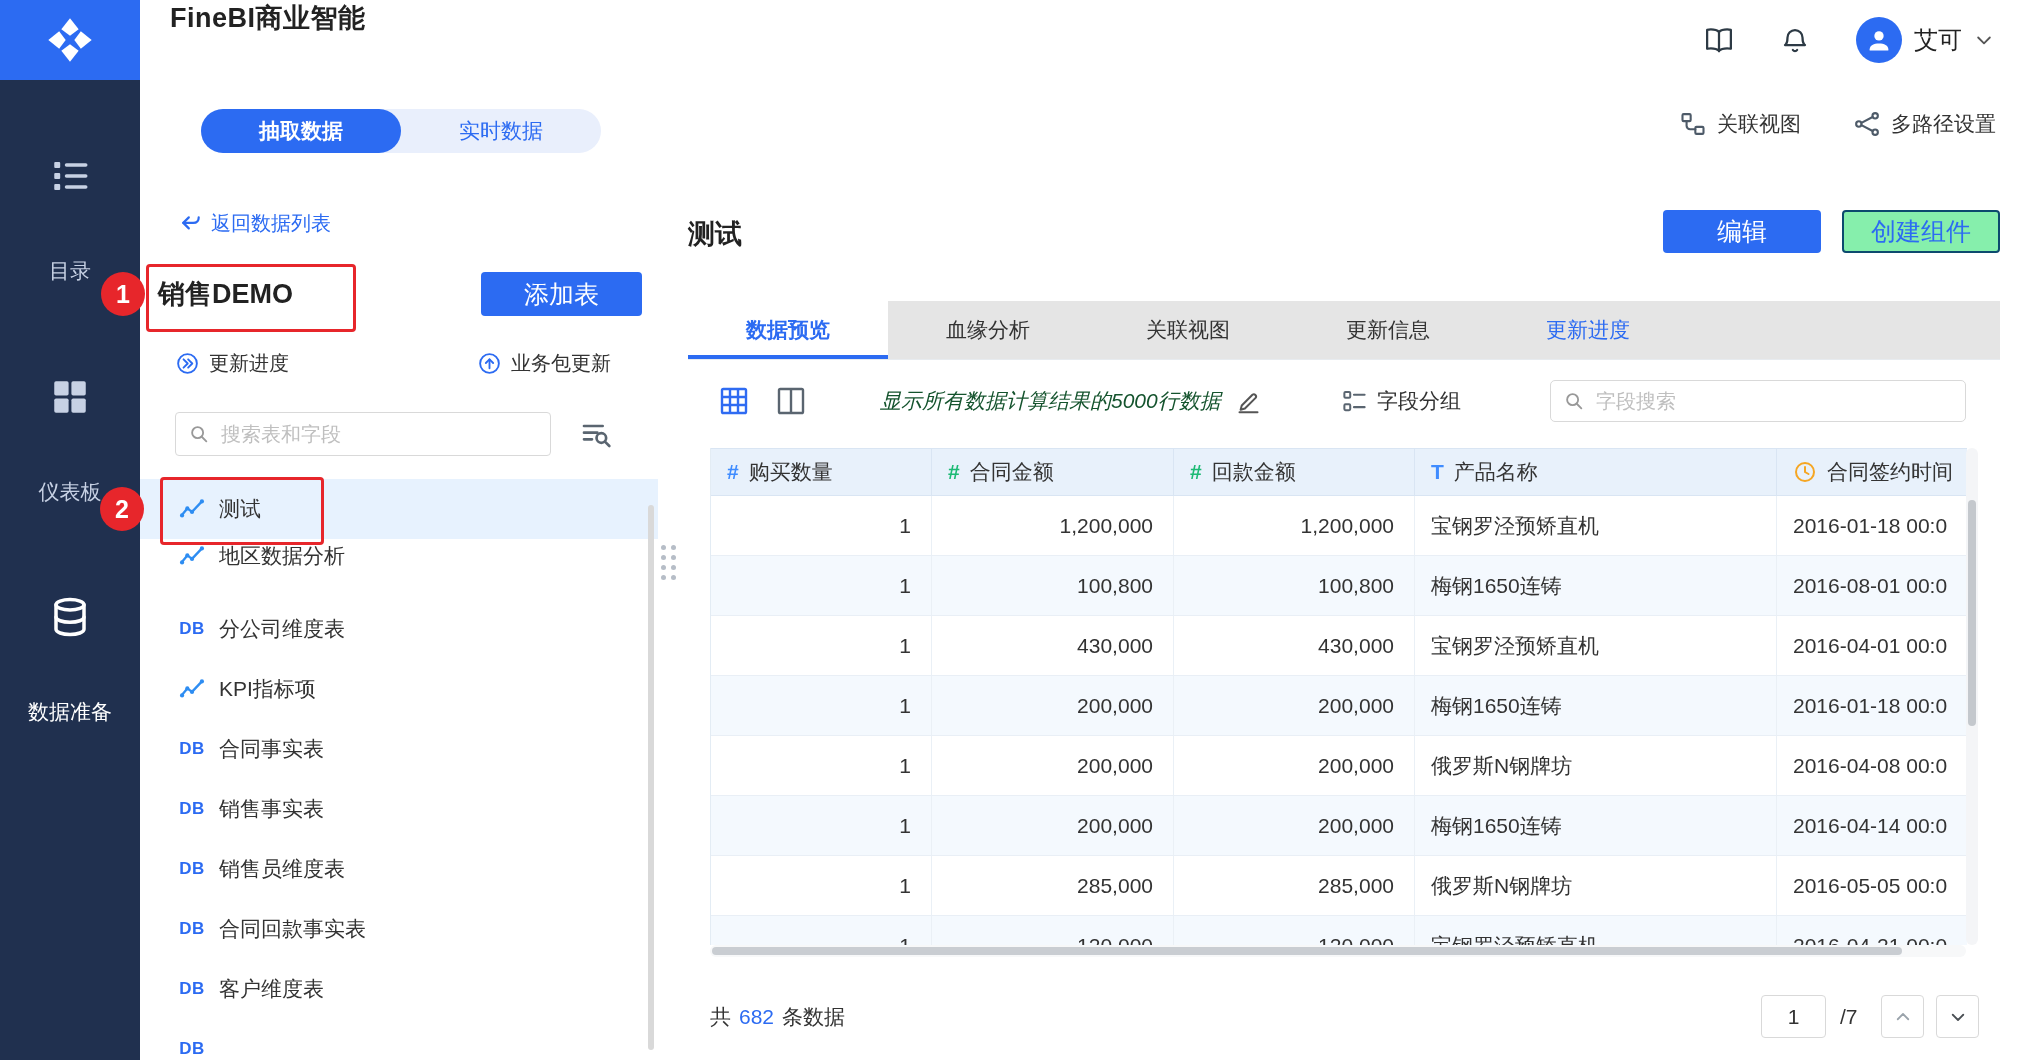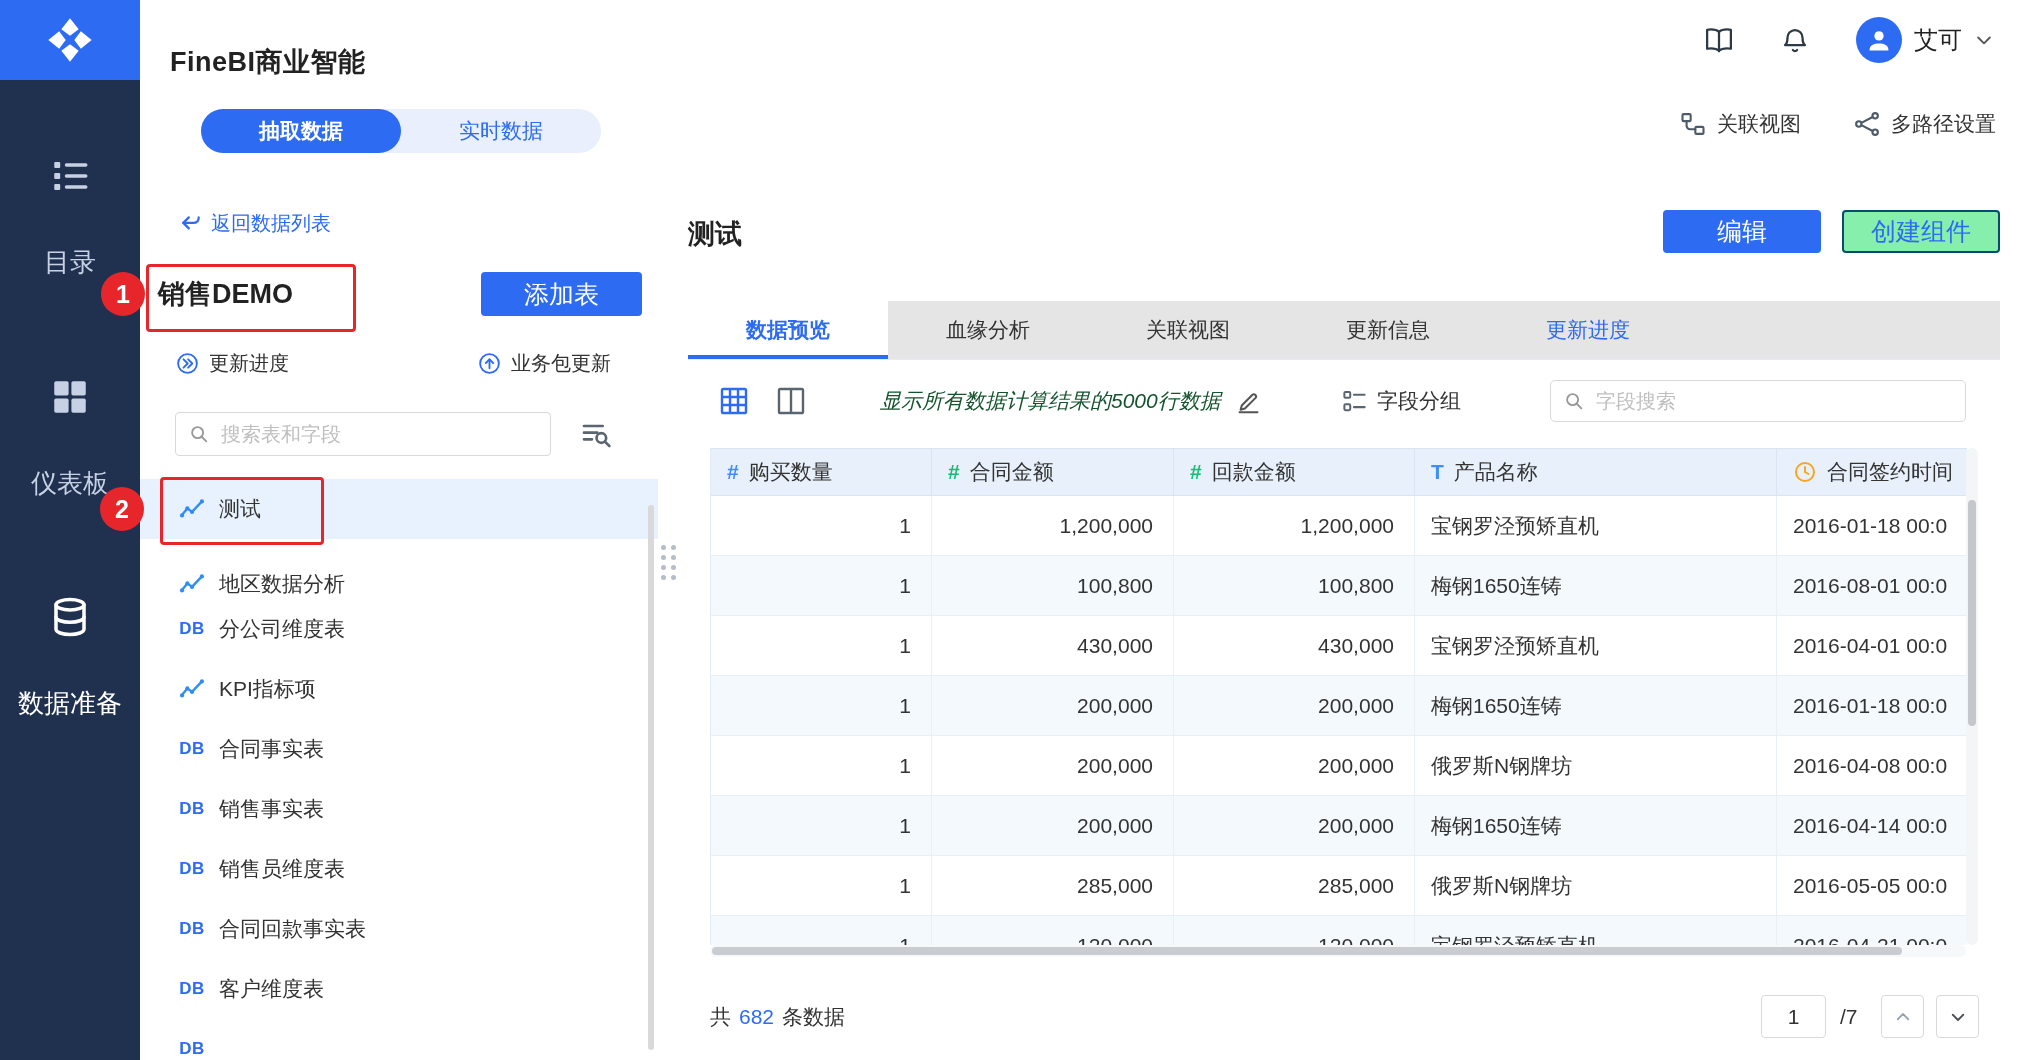--- a/index.html
+++ b/index.html
@@ -1,34 +1,34 @@
 <!DOCTYPE html>
 <html><head>
 <meta charset="utf-8">
 <style>
   html,body{margin:0;padding:0;background:#fff;}
   body{font-family:"Liberation Sans","DejaVu Sans",sans-serif;color:#333;}
   .app{position:relative;width:2032px;height:1060px;background:#fff;overflow:hidden;}
 
   
   .logo-box{position:absolute;left:0;top:0;width:140px;height:80px;background:#2c6bf2;display:flex;align-items:center;justify-content:center;cursor:pointer;}
-  .topbar{position:absolute;left:140px;top:0;width:1892px;height:80px;background:#fff;border-bottom:1px solid #ececec;display:flex;align-items:flex-end;}
+  .topbar{position:absolute;left:140px;top:0;width:1892px;height:80px;background:#fff;border-bottom:1px solid #ececec;display:flex;align-items:flex-start;}
   .app-title{margin-left:30px;font-size:27px;font-weight:700;color:#222;letter-spacing:.5px;}
   .topbar-right{position:absolute;right:38px;top:0;height:80px;display:flex;align-items:center;gap:46px;}
   .tb-icon{width:30px;height:30px;color:#2d3a45;cursor:pointer;display:flex;}
   .user-group{display:flex;align-items:center;gap:12px;cursor:pointer;}
   .avatar{width:46px;height:46px;border-radius:50%;background:#2c6bf2;display:flex;align-items:center;justify-content:center;}
   .user-name{font-size:24px;color:#222;}
   .chev{width:20px;height:20px;color:#555;display:flex;}
 
   
   .side-nav{position:absolute;left:0;top:80px;width:140px;height:980px;background:#20304f;}
   .nav-sec{position:absolute;left:0;width:140px;text-align:center;color:#c7d1e4;cursor:pointer;}
   .nav-sec .nicon{width:42px;height:42px;display:inline-flex;}
-  .nav-sec .nlabel{margin-top:44px;font-size:26px;display:block;}
+  .nav-sec .nlabel{margin-top:56px;font-size:21px;display:block;}
   .nav-sec.active{color:#fff;}
 
   
   .pkg-panel{position:absolute;left:140px;top:80px;width:518px;height:980px;background:#fff;border-right:1px solid #e9e9e9;overflow:hidden;}
   .pill-tabs{position:absolute;left:61px;top:29px;width:400px;height:44px;background:#e9effc;border-radius:22px;display:flex;}
   .pill{flex:1;display:flex;align-items:center;justify-content:center;font-size:21px;color:#2c6bf2;border-radius:22px;cursor:pointer;}
   .pill.active{background:#2c6bf2;color:#fff;font-weight:600;}
   .back-link{position:absolute;left:40px;top:130px;display:flex;align-items:center;gap:9px;color:#2c6bf2;font-size:20px;cursor:pointer;}
   .back-link .bicon{width:22px;height:22px;display:flex;}
   .pkg-name{position:absolute;left:18px;top:196px;font-size:27px;font-weight:700;color:#222;}
@@ -263,21 +263,21 @@
         <svg viewBox="0 0 24 24" fill="none" stroke="#2e8df2" stroke-width="2" stroke-linecap="round" stroke-linejoin="round">
           <path d="M3 17.5l5-6 4 3 8.5-9"></path>
           <circle cx="3.5" cy="17.5" r="1.8" fill="#2e8df2" stroke="none"></circle>
           <circle cx="8" cy="11.5" r="1.8" fill="#2e8df2" stroke="none"></circle>
           <circle cx="12" cy="14.5" r="1.8" fill="#2e8df2" stroke="none"></circle>
           <circle cx="20.5" cy="5.5" r="1.8" fill="#2e8df2" stroke="none"></circle>
         </svg>
       </span>
       <span class="li-label">测试</span>
     </div>
-    <div class="tbl-item" style="top:474px;">
+    <div class="tbl-item" style="top:446px;">
       <span class="li-icon">
         <svg viewBox="0 0 24 24" fill="none" stroke="#2e8df2" stroke-width="2" stroke-linecap="round" stroke-linejoin="round">
           <path d="M3 17.5l5-6 4 3 8.5-9"></path>
           <circle cx="3.5" cy="17.5" r="1.8" fill="#2e8df2" stroke="none"></circle>
           <circle cx="8" cy="11.5" r="1.8" fill="#2e8df2" stroke="none"></circle>
           <circle cx="12" cy="14.5" r="1.8" fill="#2e8df2" stroke="none"></circle>
           <circle cx="20.5" cy="5.5" r="1.8" fill="#2e8df2" stroke="none"></circle>
         </svg>
       </span>
       <span class="li-label">地区数据分析</span>

